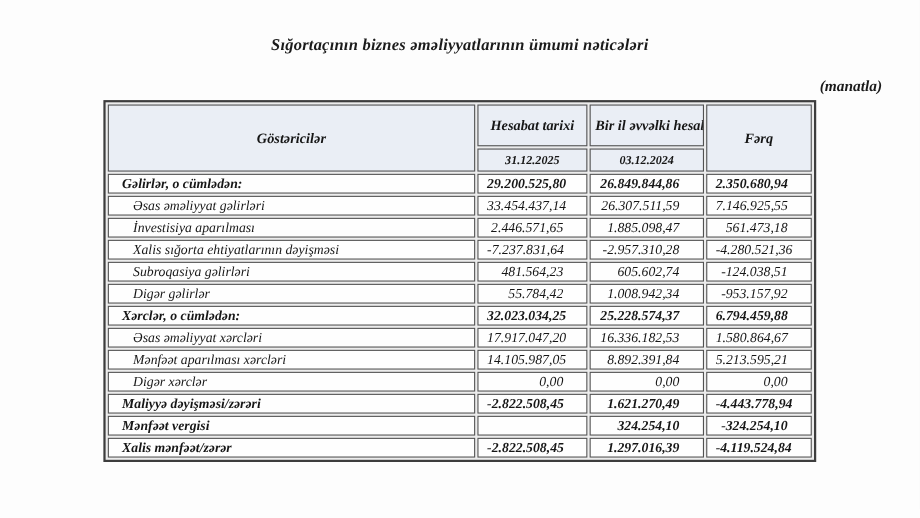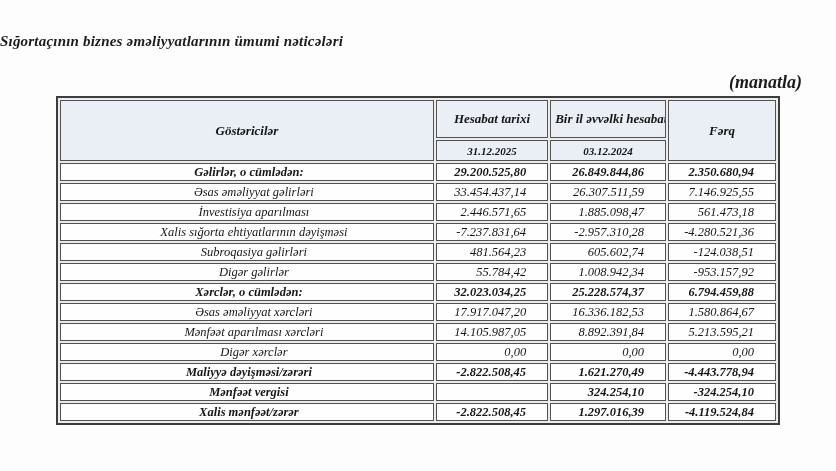--- a/index.html
+++ b/index.html
@@ -4,37 +4,38 @@
 <style>
   * { box-sizing: border-box; }
   html, body {
     margin: 0; padding: 0;
     width: 836px; height: 471px;
     background: #fdfdfd;
     font-family: "Liberation Serif", "DejaVu Serif", serif;
     overflow: hidden;
   }
   .doc-title {
+    text-align: center;
     font-weight: bold;
     font-style: italic;
     font-size: 15px;
     color: #1b1b1b;
     padding-top: 33px;
     letter-spacing: 0.2px;
   }
   .unit-note {
     text-align: right;
     font-weight: bold;
     font-style: italic;
-    font-size: 18px;
+    font-size: 14px;
     color: #1b1b1b;
     margin: 22px 34px 3px 0;
   }
   table.report {
-    width: 724px;
+    width: 648px;
     margin: 0 auto;
     table-layout: fixed;
     border-collapse: separate;
     border-spacing: 2px;
     border: 2px solid #3d3d3d;
     background: #ececec;
   }
   th, td {
     border: 1px solid #525252;
     font-style: italic;
@@ -50,21 +51,21 @@
     padding: 0 4px;
   }
   tr.header-main th { height: 38px; }
   tr.header-dates th { height: 21px; font-size: 11px; }
   td {
     background: #fefefe;
     font-size: 12.5px;
     height: 18px;
     padding: 0 8px 0 8px;
   }
-  td.label-cell { text-align: center; padding-left: 12px; }
+  td.label-cell { text-align: left; padding-left: 12px; }
   td.label-cell.indent { padding-left: 22px; }
   td.num { text-align: right; padding-right: 21px; }
   tr.bold-row td { font-weight: bold; }
 </style>
 </head>
 <body>
 
 <div class="doc-title">Sığortaçının biznes əməliyyatlarının ümumi nəticələri</div>
 
 <div class="unit-note">(manatla)</div>

